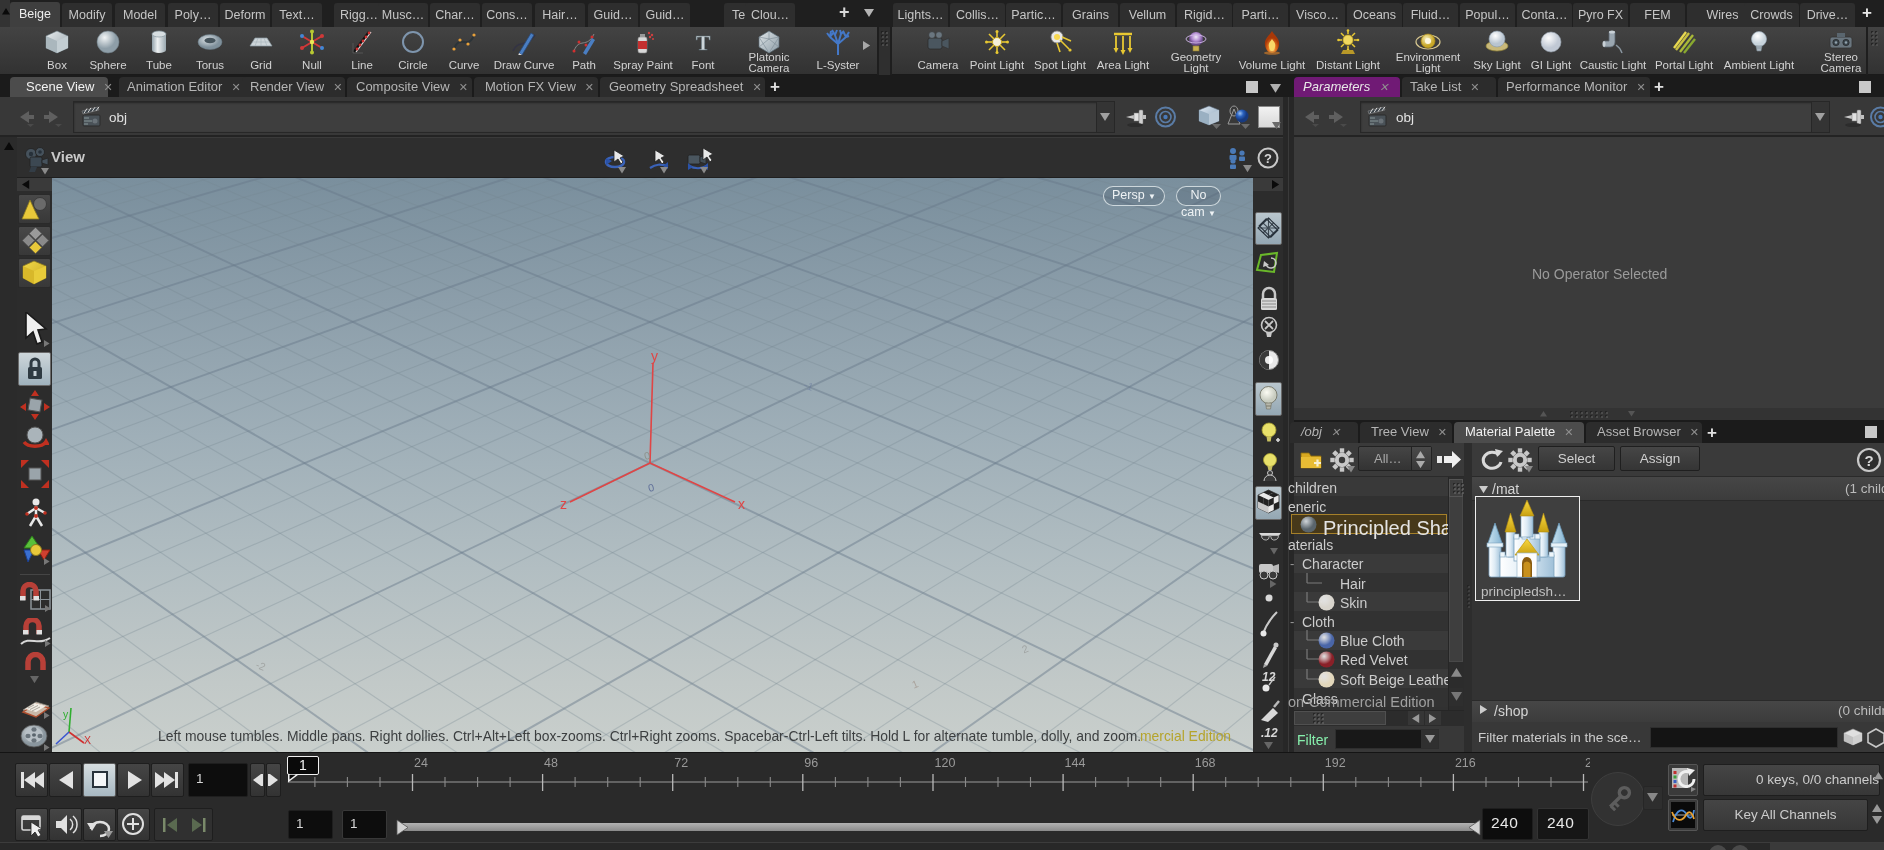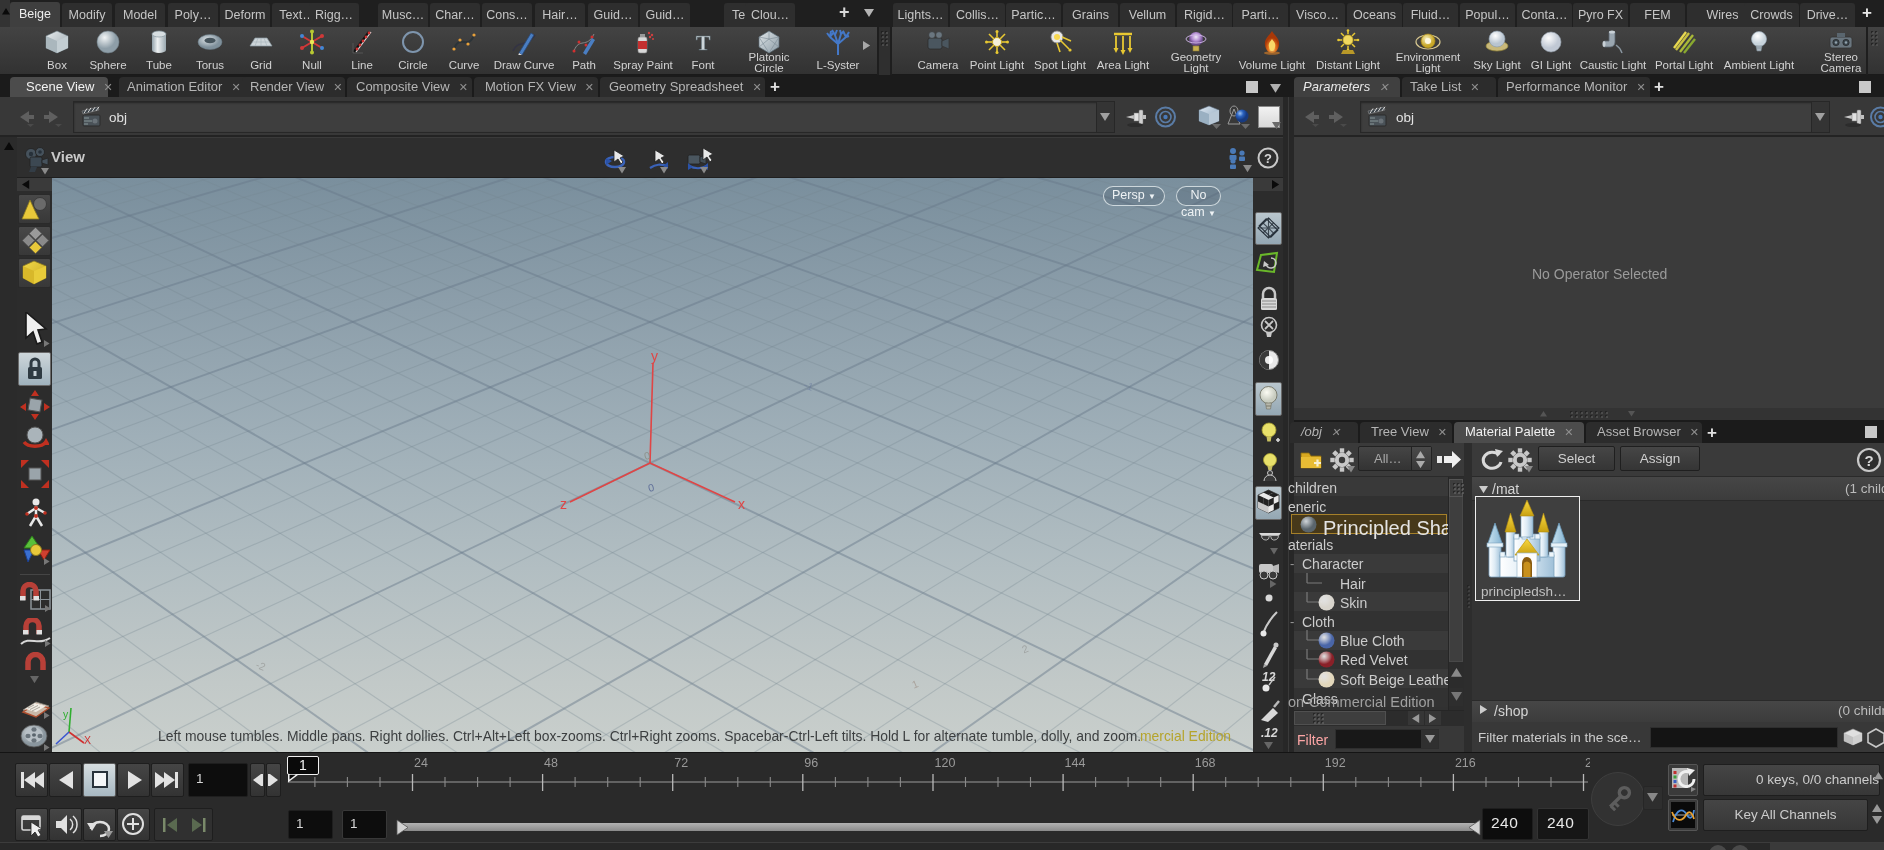--- a/index.html
+++ b/index.html
@@ -22,21 +22,21 @@
 <div class="a" style="left:0px;top:0px;width:10px;height:27px;background:#333;"></div>
 <svg class="a" style="left:2px;top:8px" width="8" height="8">
     <polygon points="0,6.4 8,6.4 4.0,0" fill="#0a0a0a"></polygon>
   </svg>
 <div class="tab1 act" style="left:10px;width:50px;">Beige</div>
 <div class="tab1" style="left:62px;width:50px;">Modify</div>
 <div class="tab1" style="left:115px;width:50px;">Model</div>
 <div class="tab1" style="left:168px;width:50px;">Poly…</div>
 <div class="tab1" style="left:220px;width:50px;">Deform</div>
 <div class="tab1" style="left:272px;width:50px;">Text…</div>
-<div class="tab1" style="left:309px;width:50px;">Rigg…</div>
+<div class="tab1" style="left:334px;width:50px;">Rigg…</div>
 <div class="tab1" style="left:378px;width:50px;">Musc…</div>
 <div class="tab1" style="left:430px;width:50px;">Char…</div>
 <div class="tab1" style="left:482px;width:50px;">Cons…</div>
 <div class="tab1" style="left:535px;width:50px;">Hair…</div>
 <div class="tab1" style="left:588px;width:50px;">Guid…</div>
 <div class="tab1" style="left:640px;width:50px;">Guid…</div>
 <div class="tab1" style="left:724px;width:50px;">Terr…</div>
 <div class="tab1" style="left:745px;width:50px;">Clou…</div>
 <div class="a" style="left:839px;top:2px;color:#d8d8d8;font-size:18px;white-space:nowrap;font-weight:bold;">+</div>
 <svg class="a" style="left:864px;top:9px" width="10" height="10">
@@ -221,21 +221,21 @@
       <defs>
         <linearGradient id="gp" x1="0" y1="0" x2="1" y2="1">
           <stop offset="0" stop-color="#dfe5e8"></stop>
           <stop offset="1" stop-color="#8c9ca6"></stop>
         </linearGradient>
       </defs>
       <polygon points="13,2 23,8 23,18 13,24 3,18 3,8" fill="url(#gp)" stroke="#5c6c76" stroke-width="0.7"></polygon>
       <path d="M13 2 L13 10 L23 18 M13 10 L3 18 M13 10 L23 8 M13 10 L3 8 M3 8 L13 24 L23 8" stroke="#7a8a94" stroke-width="0.6" fill="none"></path>
     </svg>
     <div class="lbl" style="top:25px;">Platonic
-Circle</div>
+Camera</div>
   </div>
 <div class="shelftool" style="left:798px;top:27px;width:80px;">
     <svg width="26" height="26" viewBox="0 0 26 26">
       <g stroke="#4478c8" stroke-width="2" fill="none">
         <path d="M13 26 L13 15 M13 15 L5 8 M13 15 L21 8 M5 8 L2 4 M5 8 L6 2 M5 8 L9 3 M21 8 L18 2 M21 8 L24 3 M21 8 L24 7 M13 15 L10 6 M10 6 L7 1 M10 6 L12 1 M13 15 L16 5 M16 5 L15 1 M16 5 L19 2"></path>
       </g>
     </svg>
     <div class="lbl" style="top:33px;">L-Syster</div>
   </div>
 <svg class="a" style="left:863px;top:41px" width="9" height="9">
@@ -476,21 +476,21 @@
 <div class="ptab" style="left:119px;width:150px;padding-left:8px;;top:77px;">Animation Editor<span class="x">✕</span></div>
 <div class="ptab" style="left:242px;width:103px;padding-left:8px;;top:77px;">Render View<span class="x">✕</span></div>
 <div class="ptab" style="left:347px;width:125px;padding-left:9px;;top:77px;">Composite View<span class="x">✕</span></div>
 <div class="ptab" style="left:474px;width:124px;padding-left:11px;;top:77px;">Motion FX View<span class="x">✕</span></div>
 <div class="ptab" style="left:600px;width:165px;padding-left:9px;;top:77px;">Geometry Spreadsheet<span class="x">✕</span></div>
 <div class="a" style="left:770px;top:77px;color:#e0e0e0;font-size:17px;white-space:nowrap;font-weight:bold;">+</div>
 <div class="a" style="left:1246px;top:81px;width:12px;height:12px;background:#c8c8c8;"></div>
 <svg class="a" style="left:1270px;top:84px" width="11" height="11">
     <polygon points="0,0 11,0 5.5,8.8" fill="#b0b0b0"></polygon>
   </svg>
-<div class="ptab" style="left:1294px;width:106px;padding-left:9px;top:77px;font-style:italic;background:#404040;color:#e8e8e8;">Parameters<span class="x">✕</span></div>
+<div class="ptab" style="left:1294px;width:106px;padding-left:9px;top:77px;font-style:italic;background:#701a75;color:#e8e8e8;">Parameters<span class="x">✕</span></div>
 <div class="ptab" style="left:1402px;width:94px;padding-left:8px;;top:77px;">Take List<span class="x">✕</span></div>
 <div class="ptab" style="left:1498px;width:152px;padding-left:8px;;top:77px;">Performance Monitor<span class="x">✕</span></div>
 <div class="a" style="left:1654px;top:77px;color:#e0e0e0;font-size:17px;white-space:nowrap;font-weight:bold;">+</div>
 <div class="a" style="left:1859px;top:81px;width:12px;height:12px;background:#c8c8c8;"></div>
 <div class="a" style="left:0px;top:97px;width:1283px;height:40px;background:#383838;border-bottom:2px solid #232323;"></div>
 <div class="a" style="left:1294px;top:97px;width:590px;height:40px;background:#383838;border-bottom:2px solid #232323;"></div>
 <svg class="a" style="left:15px;top:107px" width="20" height="20">
     <path d="M14 4 L14 8 L19 8 L19 12 L14 12 L14 16 L5 10 Z" fill="#5f5f5f"></path>
     <polygon points="12,17 19,17 15.5,20" fill="#4a4a4a"></polygon>
   </svg>
@@ -1324,21 +1324,21 @@
   </svg>
 <div class="a" style="left:1408px;top:711px;width:16px;height:14px;background:#363636;"></div>
 <svg class="a" style="left:1412px;top:714px" width="9" height="9">
     <polygon points="7.2,0 7.2,9 0,4.5" fill="#999"></polygon>
   </svg>
 <div class="a" style="left:1425px;top:711px;width:16px;height:14px;background:#363636;"></div>
 <svg class="a" style="left:1429px;top:714px" width="9" height="9">
     <polygon points="0,0 0,9 7.2,4.5" fill="#999"></polygon>
   </svg>
 <div class="a" style="left:1294px;top:726px;width:170px;height:26px;background:#383838;"></div>
-<div class="a" style="left:1297px;top:732px;color:#fca5a5;font-size:14px;white-space:nowrap;">Filter</div>
+<div class="a" style="left:1297px;top:732px;color:#86efac;font-size:14px;white-space:nowrap;">Filter</div>
 <div class="a" style="left:1335px;top:729px;width:104px;height:20px;background:#181818;border:1px solid #2e2e2e;"></div>
 <div class="a" style="left:1421px;top:730px;width:17px;height:18px;background:#303030;"></div>
 <svg class="a" style="left:1425px;top:735px" width="10" height="10">
     <polygon points="0,0 10,0 5.0,8.0" fill="#999"></polygon>
   </svg>
 <div class="a" style="left:1464px;top:443px;width:8px;height:309px;background:#2d2d2d;"></div>
 <svg class="a" style="left:1466px;top:583px" width="6" height="28">
     <circle cx="2" cy="3" r="0.8" fill="#1a1a1a"></circle>
     <circle cx="3" cy="4" r="0.8" fill="#5a5a5a"></circle>
     <circle cx="2" cy="7" r="0.8" fill="#1a1a1a"></circle>

